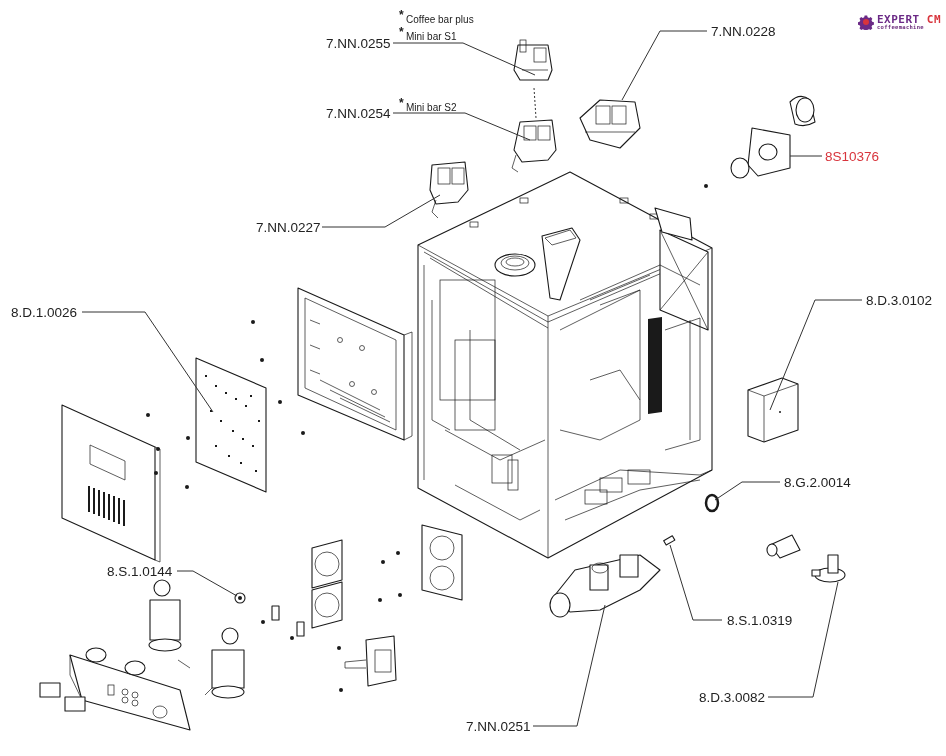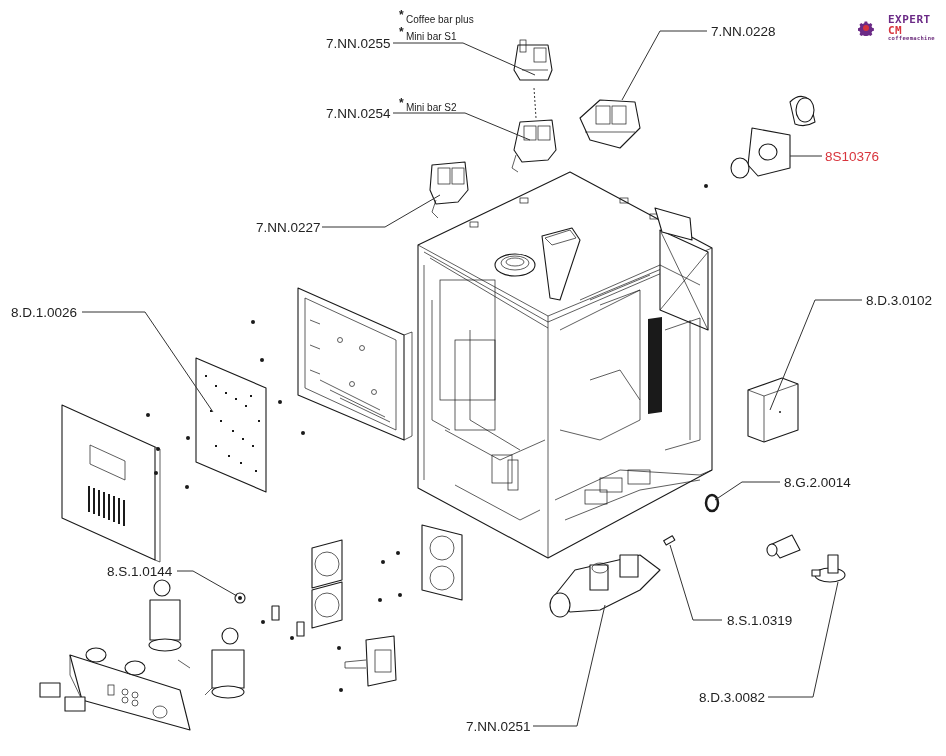--- a/index.html
+++ b/index.html
@@ -7,21 +7,21 @@
          font-family: "Liberation Sans", sans-serif; }
   #diagram { position: absolute; left: 0; top: 0; }
   .lbl { font-family: "Liberation Sans", sans-serif; font-size: 13.5px; fill: #222222; }
   .note { font-family: "Liberation Sans", sans-serif; font-size: 10px; fill: #222222; }
   .star { font-family: "Liberation Sans", sans-serif; font-size: 12px; fill: #222222; font-weight: bold; }
   .red { fill: #d8343c; }
   .leader { stroke: #333; stroke-width: 1; fill: none; }
   .part { stroke: #1a1a1a; stroke-width: 1.1; fill: #ffffff; stroke-linejoin: round; }
   .thin { stroke: #1a1a1a; stroke-width: 0.7; fill: none; }
   .dark { fill: #1a1a1a; }
-  .logo { position: absolute; left: 858px; top: 14px; display: flex; align-items: center; gap: 14px; }
+  .logo { position: absolute; left: 858px; top: 14px; display: flex; align-items: center; gap: 3px; }
   .logo-gear { width: 16px; height: 16px; position: relative; }
   .logo-text { display: flex; flex-direction: column; line-height: 1; }
   .logo-main { font-family: "DejaVu Sans Mono", monospace; font-weight: bold; font-size: 11px; letter-spacing: 0.5px; }
   .logo-sub { font-family: "DejaVu Sans Mono", monospace; font-weight: bold; font-size: 5.5px; color: #6a2a7a; letter-spacing: 0.3px; }
 </style>
 </head>
 <body>
 
 <svg id="diagram" width="946" height="756" viewBox="0 0 946 756" xmlns="http://www.w3.org/2000/svg">
 

